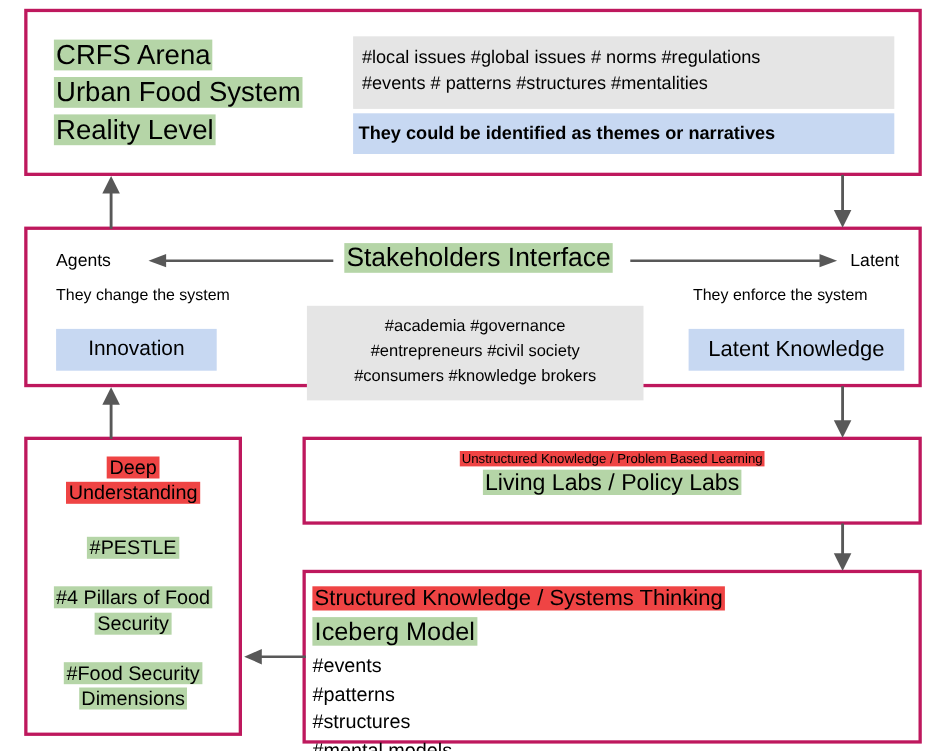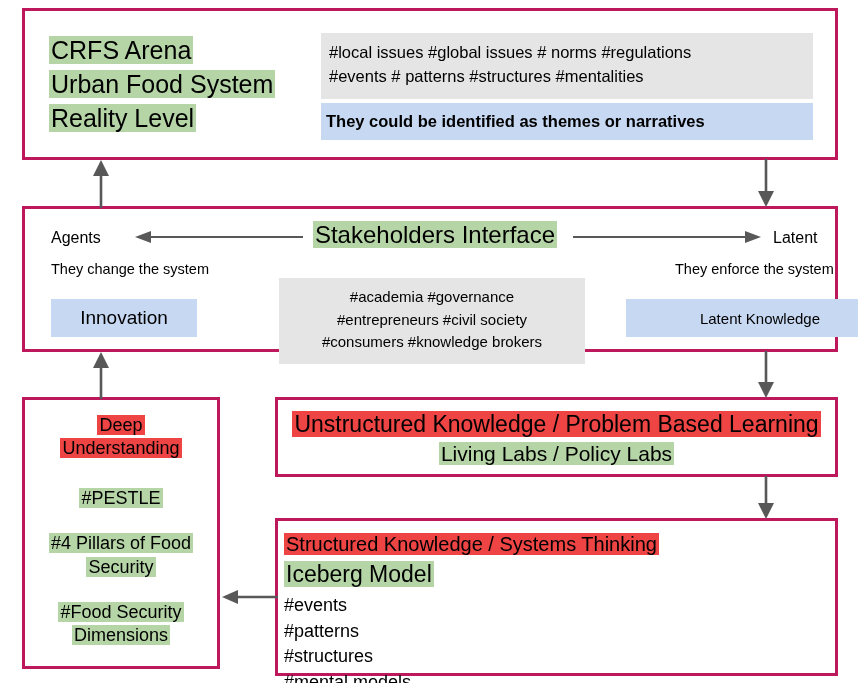--- a/index.html
+++ b/index.html
@@ -78,21 +78,21 @@
 
   .side-label {
     position: absolute;
     font-size: 16px;
     white-space: nowrap;
   }
   #agents-label { left: 26px; top: 20px; }
   #actors-label { left: 748px; top: 20px; }
 
   #agents-sub { left: 26px;  top: 52px; font-size: 14.5px; }
-  #actors-sub { left: 605px; top: 52px; font-size: 14.5px; margin-left: 45px; }
+  #actors-sub { left: 605px; top: 52px; font-size: 14.5px; }
 
   #stakeholders-interface {
     position: absolute;
     left: 276px; top: 11px;
     width: 268px;
     text-align: center;
     font-size: 24px;
     white-space: nowrap;
   }
 
@@ -113,22 +113,21 @@
     left: 26px; top: 90px;
     width: 146px; height: 38px;
     display: flex; align-items: center; justify-content: center;
     font-size: 19px;
   }
   #latent-chip {
     position: absolute;
     left: 601px; top: 90px;
     width: 196px; height: 38px;
     display: flex; align-items: center; justify-content: center;
-    font-size: 15px;
-    padding-left: 36px;
+    font-size: 20px;
   }
 
   
   #left-box { left: 22px; top: 397px; width: 198px; height: 272px; }
   #left-box .inner {
     padding: 14px 6px 0 6px;
     text-align: center;
   }
   .ll-item {
     font-size: 18px;
@@ -136,21 +135,21 @@
     margin-bottom: 22px;
   }
   .ll-item.first { margin-bottom: 26px; }
 
   
   #unstructured-box { left: 275px; top: 397px; width: 563px; height: 80px; }
   #unstructured-box .inner {
     padding: 9px 6px 0 6px;
     text-align: center;
   }
-  .un-l1 { font-size: 23px; line-height: 1.35; }
+  .un-l1 { font-size: 12px; line-height: 1.35; }
   .un-l2 { font-size: 21px; line-height: 1.35; }
 
   
   #structured-box { left: 275px; top: 518px; width: 563px; height: 158px; }
   #structured-box .inner {
     padding: 10px 6px 0 6px;
   }
   .st-l1 { font-size: 20px; line-height: 1.35; }
   .st-l2 { font-size: 23px; line-height: 1.4; }
   .st-list {

